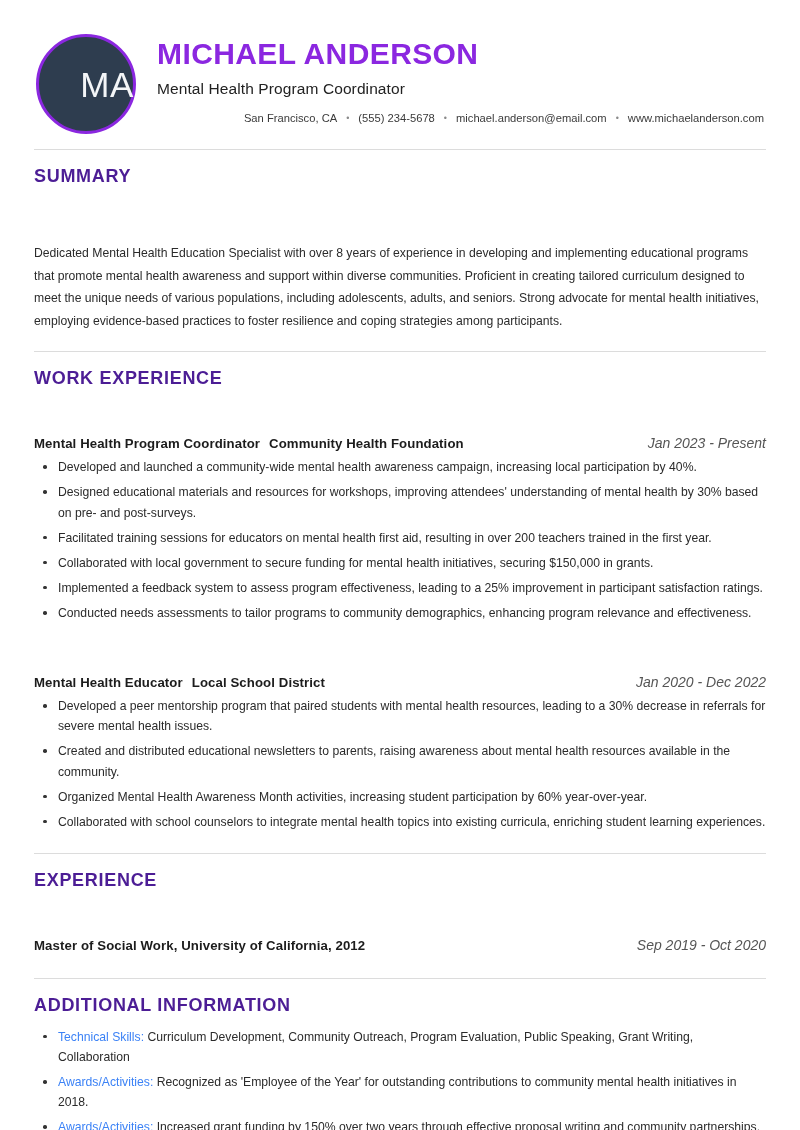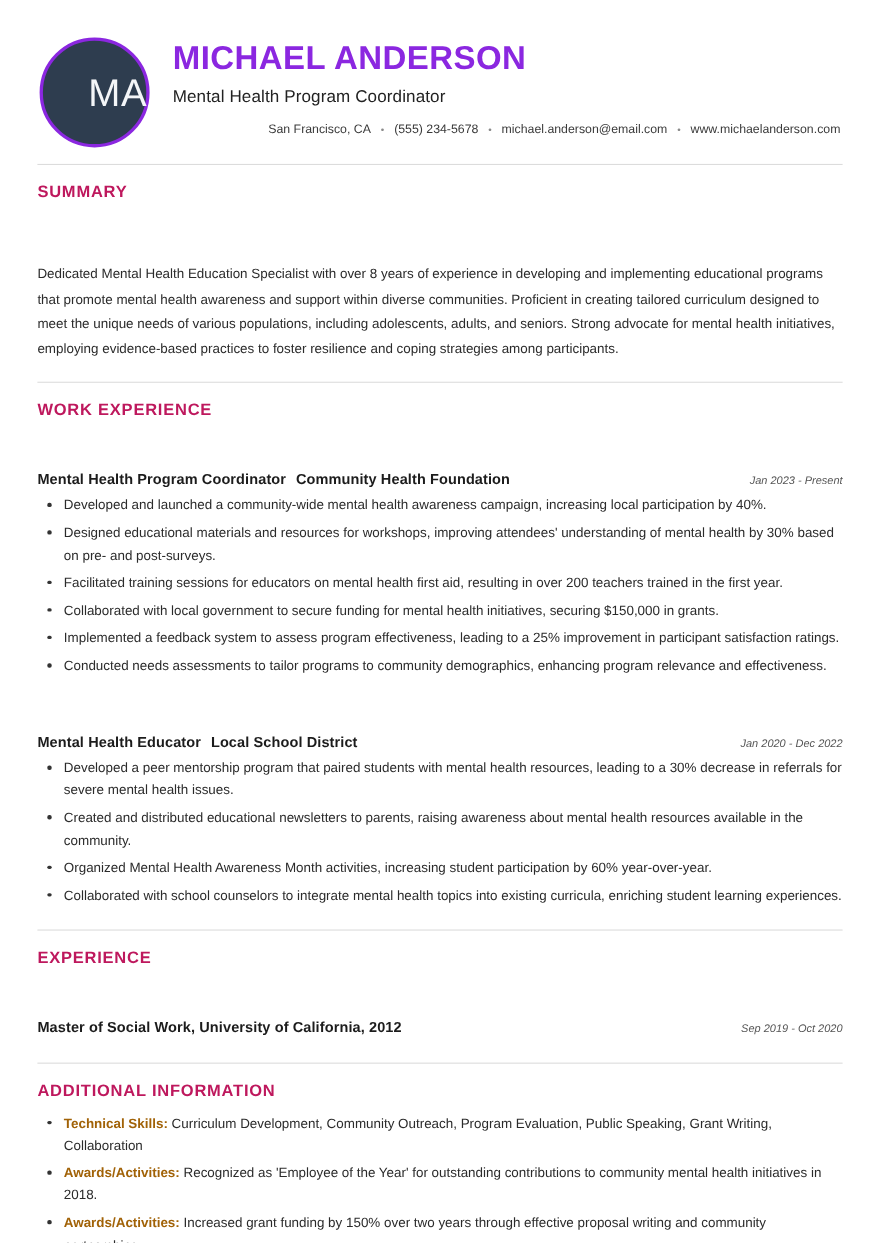--- a/index.html
+++ b/index.html
@@ -101,22 +101,22 @@
 
   
   .section { padding-top: 1px; }
 
   .divider {
     border-top: 1px solid #dcdcdc;
     margin: 0;
   }
 
   .section-title {
-    color: #be185d;
-    font-size: 15px;
+    color: #4c1d95;
+    font-size: 18px;
     font-weight: bold;
     letter-spacing: 0.7px;
     padding-top: 16px;
     padding-bottom: 11px;
   }
 
   .summary-text {
     font-size: 12.2px;
     line-height: 1.85;
     color: #2b2b2b;
@@ -139,21 +139,21 @@
     font-size: 13.2px;
     font-weight: bold;
     color: #1c1c1c;
     letter-spacing: 0.1px;
     margin-top: 36px;
   }
 
   .job-company { padding-left: 9px; }
 
   .job-dates {
-    font-size: 10px;
+    font-size: 14px;
     font-style: italic;
     color: #555;
     white-space: nowrap;
     padding-left: 16px;
   }
 
   ul.bullets {
     list-style: none;
     padding: 0;
     margin: 0 0 14px 0;
@@ -174,21 +174,21 @@
     left: 9px;
     top: 8px;
     width: 3.5px;
     height: 3.5px;
     border-radius: 50%;
     background: #333;
   }
 
   .edu-block { padding-bottom: 18px; }
 
-  .info-label { font-weight: bold; color: #a16207; text-align: center; }
+  .info-label { font-weight: normal; color: #3b82f6; text-align: center; }
 
   .exp-wrap { padding-bottom: 4px; }
 </style>
 </head>
 <body>
 
 <div class="page">
 
   <div class="header">
     <div class="avatar">

